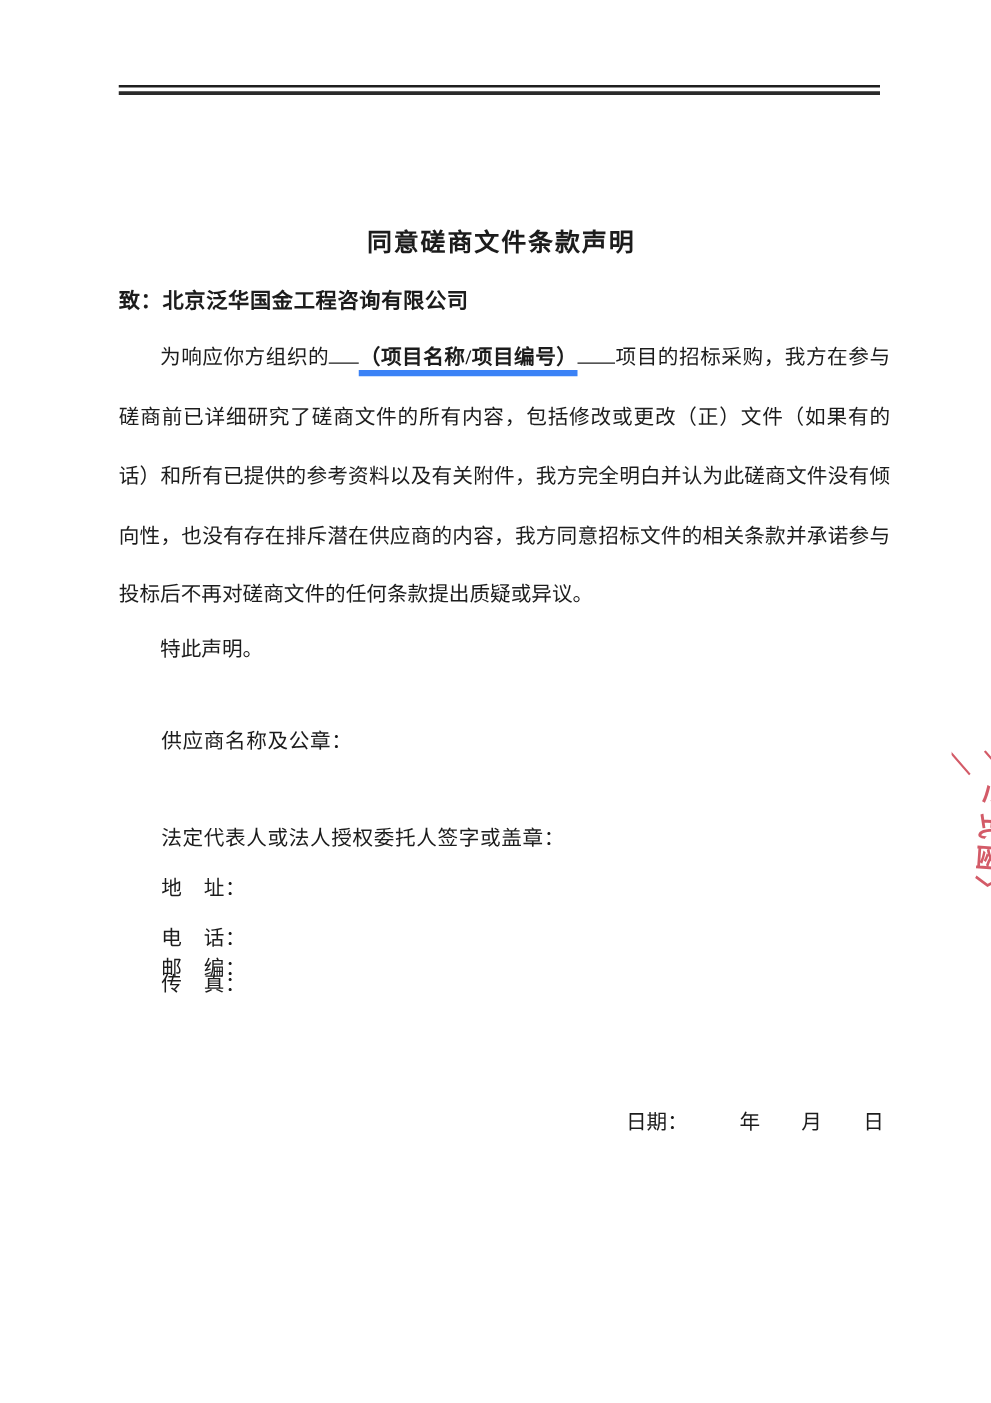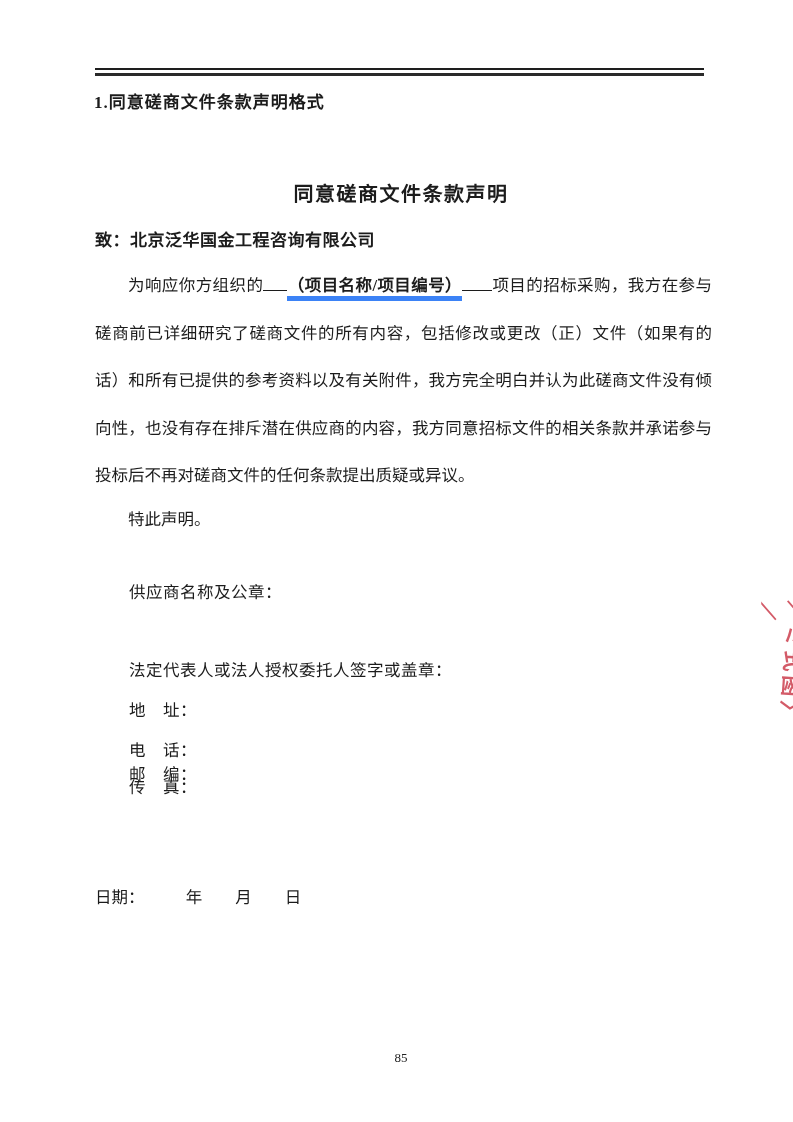--- a/index.html
+++ b/index.html
@@ -55,21 +55,21 @@
     font-size:16.5px;letter-spacing:0.5px;
   }
   .sig-supplier{top:579px;}
   .sig-legal{top:657px;}
   .sig-address{top:697px;}
   .sig-phone{top:737px;}
   .sig-postcode{top:761px;}
   .sig-fax{top:774px;}
   .date-line{
     position:absolute;left:95px;top:884px;width:612px;
-    padding-right:6px;
+    text-align:right;padding-right:6px;
     font-size:16.5px;
     white-space:pre;
   }
   .page-number{
     position:absolute;left:95px;top:1050px;width:612px;
     text-align:center;font-size:13px;color:#222;
   }
   .stamp-fragment{
     position:absolute;right:-16px;top:600px;height:130px;width:52px;
     color:#cf4a58;
@@ -81,21 +81,20 @@
     overflow:hidden;
   }
 </style>
 </head>
 <body>
 
 <div class="page">
 
   <div class="double-rule"></div>
 
-  <div class="section-heading">1.同意磋商文件条款声明格式</div>
 
   <div class="doc-title">同意磋商文件条款声明</div>
 
   <div class="salutation">致：北京泛华国金工程咨询有限公司</div>
 
   <div class="body-para"><span>为响应你方组织的</span><span class="blank blank-pre"></span><span class="blank-label">（项目名称/项目编号）</span><span class="blank blank-post"></span><span>项目的招标采购，我方在参与磋商前已详细研究了磋商文件的所有内容，包括修改或更改（正）文件（如果有的话）和所有已提供的参考资料以及有关附件，我方完全明白并认为此磋商文件没有倾向性，也没有存在排斥潜在供应商的内容，我方同意招标文件的相关条款并承诺参与投标后不再对磋商文件的任何条款提出质疑或异议。</span></div>
 
   <div class="closing-line">特此声明。</div>
 
   <div class="sig-line sig-supplier">供应商名称及公章：</div>
@@ -105,17 +104,16 @@
   <div class="sig-line sig-address">地　址：</div>
 
   <div class="sig-line sig-phone">电　话：</div>
 
   <div class="sig-line sig-postcode">邮　编：</div>
 
   <div class="sig-line sig-fax">传　真：</div>
 
   <div class="date-line">日期：　　　年　　月　　日</div>
 
-  <div class="page-number">85</div>
 
   <div class="stamp-fragment">／ミ式图〉／</div>
 
 </div>
 
 </body></html>

